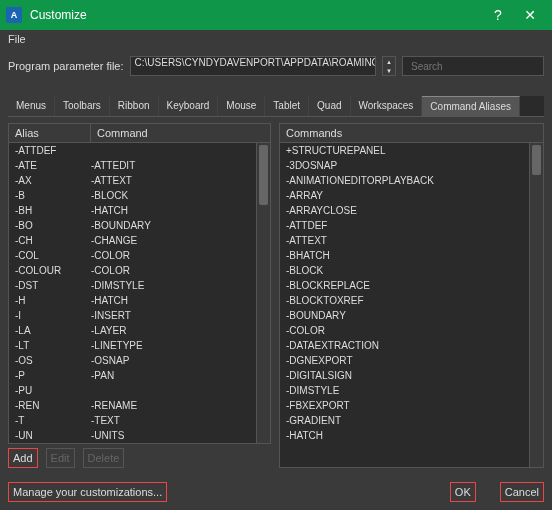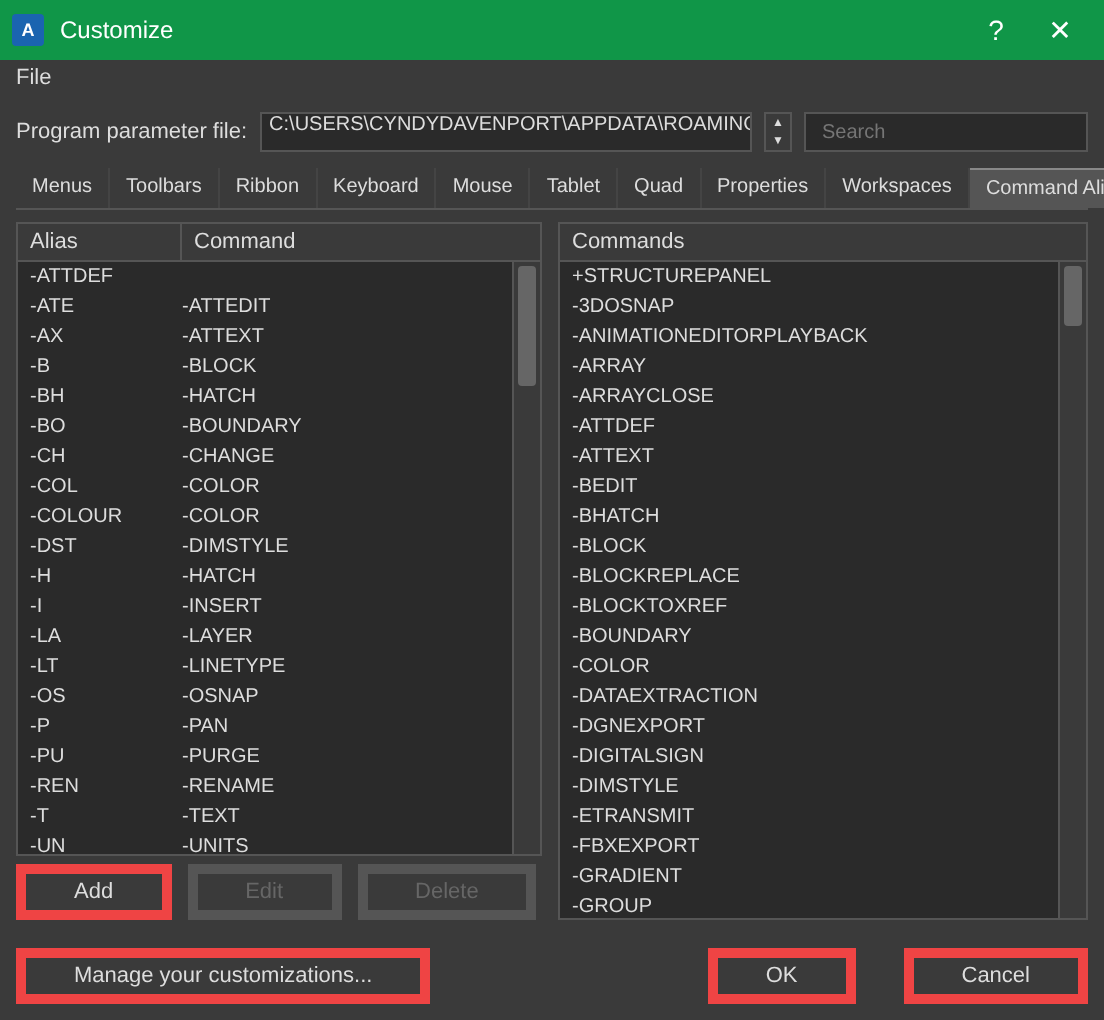--- a/index.html
+++ b/index.html
@@ -11,38 +11,38 @@
 .menubar{height:22px;padding:3px 8px;display:flex;align-items:flex-start}
 .menubar span{cursor:pointer}
 .param-row{display:flex;align-items:center;padding:4px 8px;gap:6px}
 .param-row label{font-size:11px;white-space:nowrap}
 .param-input{flex:1;height:20px;background:#2a2a2a;border:1px solid #555;padding:0 4px;color:#ddd;font-size:10px;overflow:hidden;white-space:nowrap}
 .stepper{width:14px;height:20px;border:1px solid #555;background:#3a3a3a;display:flex;flex-direction:column}
 .stepper div{flex:1;display:flex;align-items:center;justify-content:center;font-size:6px;cursor:pointer}
 .search-wrap{width:142px;height:20px;background:#2a2a2a;border:1px solid #555;display:flex;align-items:center;padding:0 4px;gap:4px}
 .search-wrap svg{width:12px;height:12px;fill:#888}
 .search-wrap input{flex:1;background:none;border:none;color:#999;font-size:10px;outline:none}
-.tabs{display:flex;background:#2a2a2a;margin:4px 8px 0;border-bottom:1px solid #555}
+.tabs{display:flex;background:#2a2a2a;margin:16px 8px 0;border-bottom:1px solid #555}
 .tab{padding:4px 8px;border-right:1px solid #444;cursor:pointer;background:#3a3a3a;font-size:10px;white-space:nowrap}
 .tab.active{background:#555;border-top:1px solid #888}
 .content{flex:1;display:flex;gap:8px;padding:6px 8px;min-height:0}
 .pane{flex:1;display:flex;flex-direction:column;border:1px solid #555;min-height:0}
 .thead{display:flex;background:#3a3a3a;border-bottom:1px solid #555}
 .thead .col{padding:3px 6px;font-size:11px}
 .thead .col:first-child{width:82px;border-right:1px solid #555}
 .tbody{flex:1;overflow-y:hidden;background:#2a2a2a;position:relative}
 .trow{display:flex;padding:0 6px;line-height:15px}
 .trow .c1{width:76px}
 .trow .c2{flex:1}
 .trow span,.crow span{font-size:10px;color:#ddd}
 .crow{padding:0 6px;line-height:15px}
 .scrollbar{position:absolute;right:0;top:0;bottom:0;width:14px;background:#3a3a3a;border-left:1px solid #555}
 .thumb{position:absolute;left:2px;right:2px;background:#666;border-radius:2px}
 .btn-row{display:flex;gap:8px;padding:4px 0 0}
-.btn{border:5px solid #ef4444;background:#3a3a3a;padding:3px 24px;cursor:pointer;font-size:11px}
+.btn{border:1px solid #ef4444;background:#3a3a3a;padding:3px 4px;cursor:pointer;font-size:11px}
 .btn.disabled{color:#666;border-color:#555}
 .footer{display:flex;align-items:center;padding:8px;gap:24px}
 .footer .spacer{flex:1}
 .leftcol{display:flex;flex-direction:column;flex:1;min-height:0}
 </style>
 </head>
 <body>
 
 <div class="titlebar">
   <div class="appicon">A</div>
@@ -71,21 +71,20 @@
 </div>
 
 <div class="tabs" id="tabs">
     <div class="tab">Menus</div>
     <div class="tab">Toolbars</div>
     <div class="tab">Ribbon</div>
     <div class="tab">Keyboard</div>
     <div class="tab">Mouse</div>
     <div class="tab">Tablet</div>
     <div class="tab">Quad</div>
-    <div class="tab">Properties</div>
     <div class="tab">Workspaces</div>
     <div class="tab active">Command Aliases</div>
   </div>
 
 <div class="content">
   <div class="leftcol">
     <div class="pane">
       <div class="thead">
         <div class="col">Alias</div>
         <div class="col">Command</div>
@@ -149,21 +148,20 @@
           <div class="trow">
             <span class="c1">-OS</span>
             <span class="c2">-OSNAP</span>
           </div>
           <div class="trow">
             <span class="c1">-P</span>
             <span class="c2">-PAN</span>
           </div>
           <div class="trow">
             <span class="c1">-PU</span>
-            <span class="c2">-PURGE</span>
           </div>
           <div class="trow">
             <span class="c1">-REN</span>
             <span class="c2">-RENAME</span>
           </div>
           <div class="trow">
             <span class="c1">-T</span>
             <span class="c2">-TEXT</span>
           </div>
           <div class="trow">
@@ -190,35 +188,32 @@
       <div class="col" style="width:auto;border:none">Commands</div>
     </div>
     <div class="tbody" id="right-body">
       <div class="crow"><span>+STRUCTUREPANEL</span></div>
         <div class="crow"><span>-3DOSNAP</span></div>
         <div class="crow"><span>-ANIMATIONEDITORPLAYBACK</span></div>
         <div class="crow"><span>-ARRAY</span></div>
         <div class="crow"><span>-ARRAYCLOSE</span></div>
         <div class="crow"><span>-ATTDEF</span></div>
         <div class="crow"><span>-ATTEXT</span></div>
-        <div class="crow"><span>-BEDIT</span></div>
         <div class="crow"><span>-BHATCH</span></div>
         <div class="crow"><span>-BLOCK</span></div>
         <div class="crow"><span>-BLOCKREPLACE</span></div>
         <div class="crow"><span>-BLOCKTOXREF</span></div>
         <div class="crow"><span>-BOUNDARY</span></div>
         <div class="crow"><span>-COLOR</span></div>
         <div class="crow"><span>-DATAEXTRACTION</span></div>
         <div class="crow"><span>-DGNEXPORT</span></div>
         <div class="crow"><span>-DIGITALSIGN</span></div>
         <div class="crow"><span>-DIMSTYLE</span></div>
-        <div class="crow"><span>-ETRANSMIT</span></div>
         <div class="crow"><span>-FBXEXPORT</span></div>
         <div class="crow"><span>-GRADIENT</span></div>
-        <div class="crow"><span>-GROUP</span></div>
         <div class="crow"><span>-HATCH</span></div>
         <div class="scrollbar">
           <div class="thumb" style="top:2px;height:30px"></div>
         </div>
     </div>
   </div>
 </div>
 
 <div class="footer">
   <div class="btn">Manage your customizations...</div>

